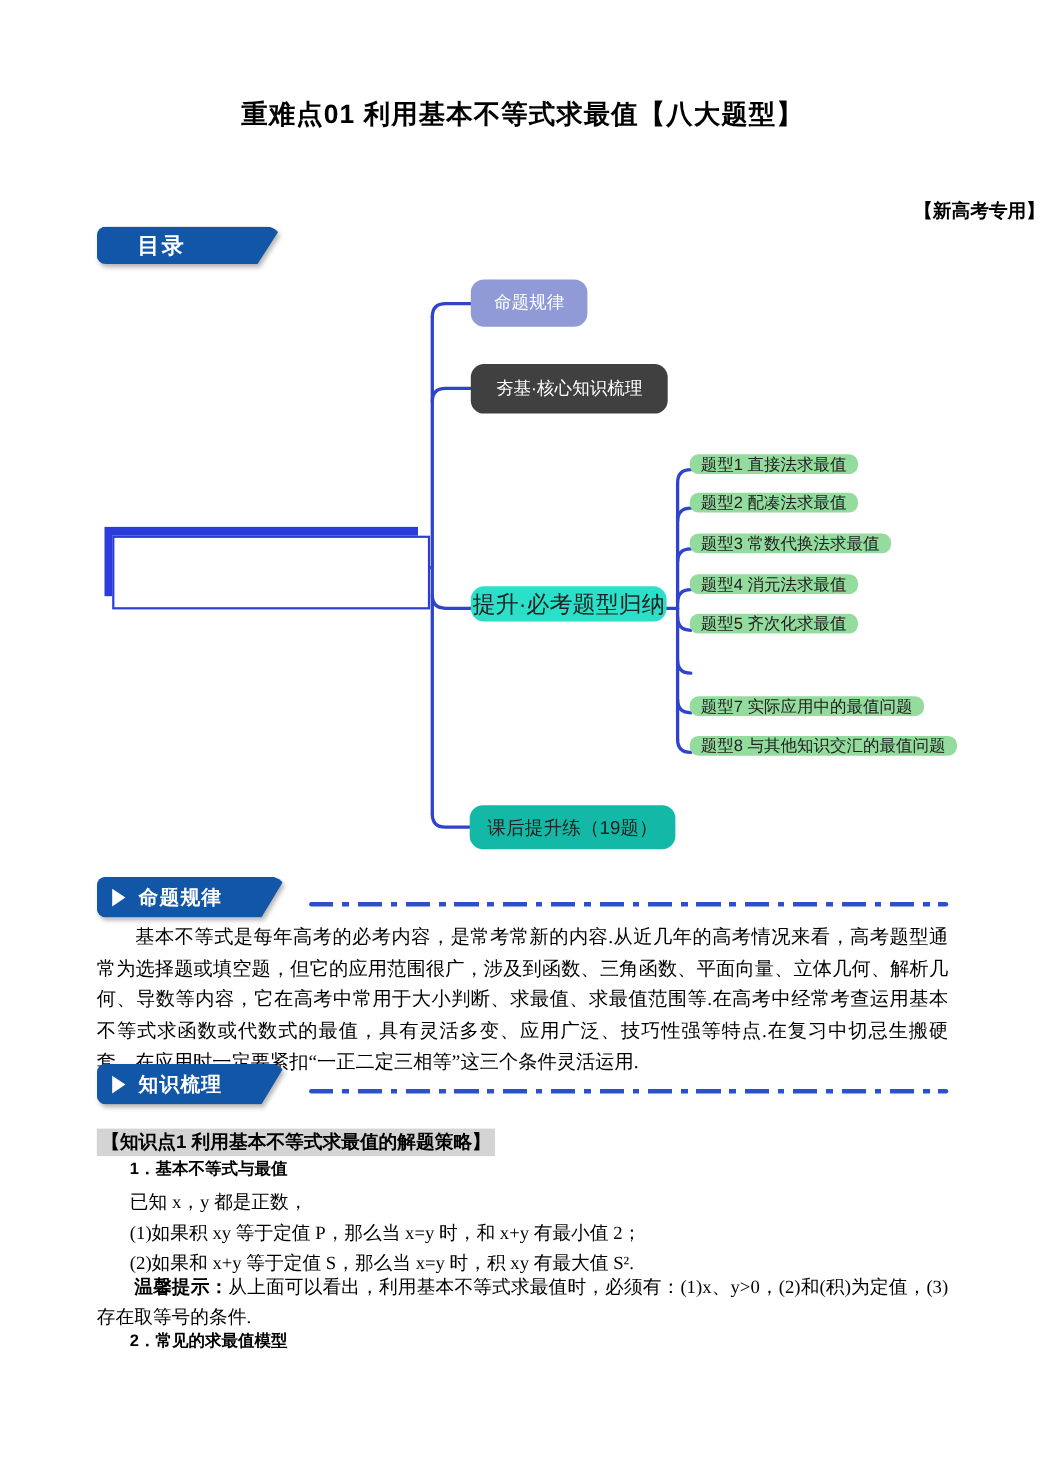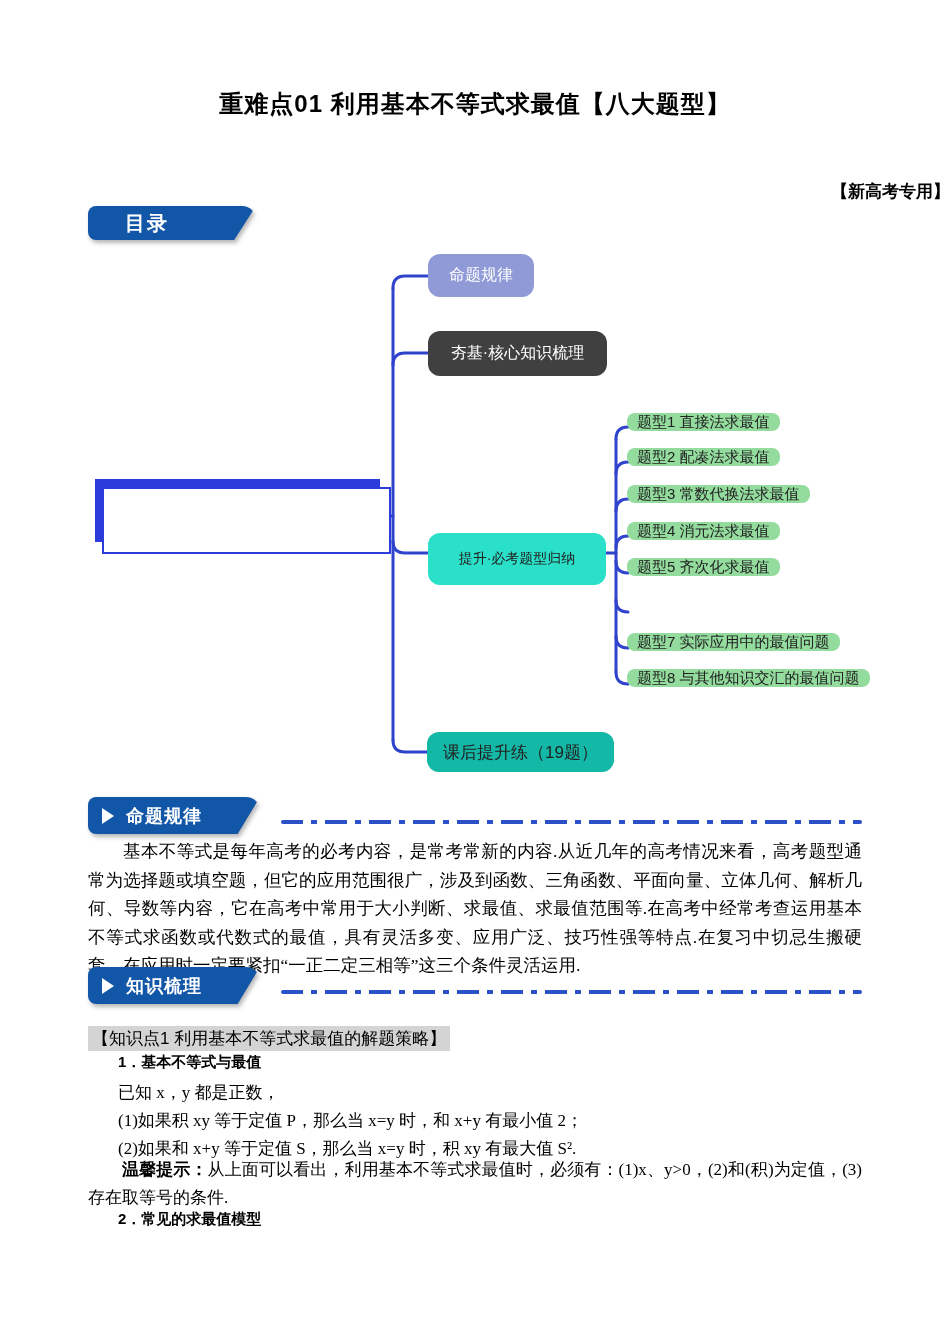--- a/index.html
+++ b/index.html
@@ -63,39 +63,39 @@
     letter-spacing: 1px; z-index: 2;
   }
   .mm-root::after {
     content: ""; position: absolute; left: 7px; top: 8px;
     width: 100%; height: 100%;
     border: 2px solid #2b3cdb; z-index: -1; background: #fff;
   }
   .mm-b { border-radius: 12px; font-size: 16px; }
   .mm-b1 { left: 428px; top: 254px; width: 106px; height: 43px; background: #8f9ad6; color: #fff; }
   .mm-b2 { left: 428px; top: 331px; width: 179px; height: 45px; background: #404040; color: #fff; }
-  .mm-b3 { left: 428px; top: 533px; width: 178px; height: 52px; background: #2be0c9; color: #222; font-size: 14px; }
+  .mm-b3 { left: 428px; top: 533px; width: 178px; height: 32px; background: #2be0c9; color: #222; font-size: 21px; }
   .mm-b4 { left: 427px; top: 732px; width: 187px; height: 40px; background: #14b8a6; color: #222; font-size: 17px; }
   .mm-topic {
     position: absolute; left: 627px; height: 18px; border-radius: 8px;
     background: #93dc9e; color: #222; display: flex; align-items: center;
     padding: 0 10px; font-family: "Liberation Sans", sans-serif; font-size: 15px;
     white-space: nowrap;
   }
 
   
   .para {
     position: absolute; left: 88px; width: 774px;
     font-size: 17.5px; line-height: 28.5px; color: #000;
     text-align: justify; text-indent: 2em;
   }
   .kp-head {
     position: absolute; left: 88px; top: 1026px;
     font-family: "Liberation Sans", sans-serif;
-    font-weight: 400; font-size: 17px; color: #000;
+    font-weight: 700; font-size: 17px; color: #000;
     background: #d4d4d4; padding: 1px 4px;
   }
   .bold-line {
     position: absolute; left: 118px;
     font-family: "Liberation Sans", sans-serif;
     font-weight: 700; font-size: 15px; color: #000;
   }
   .text-line {
     position: absolute; left: 118px;
     font-size: 17px; color: #000;

